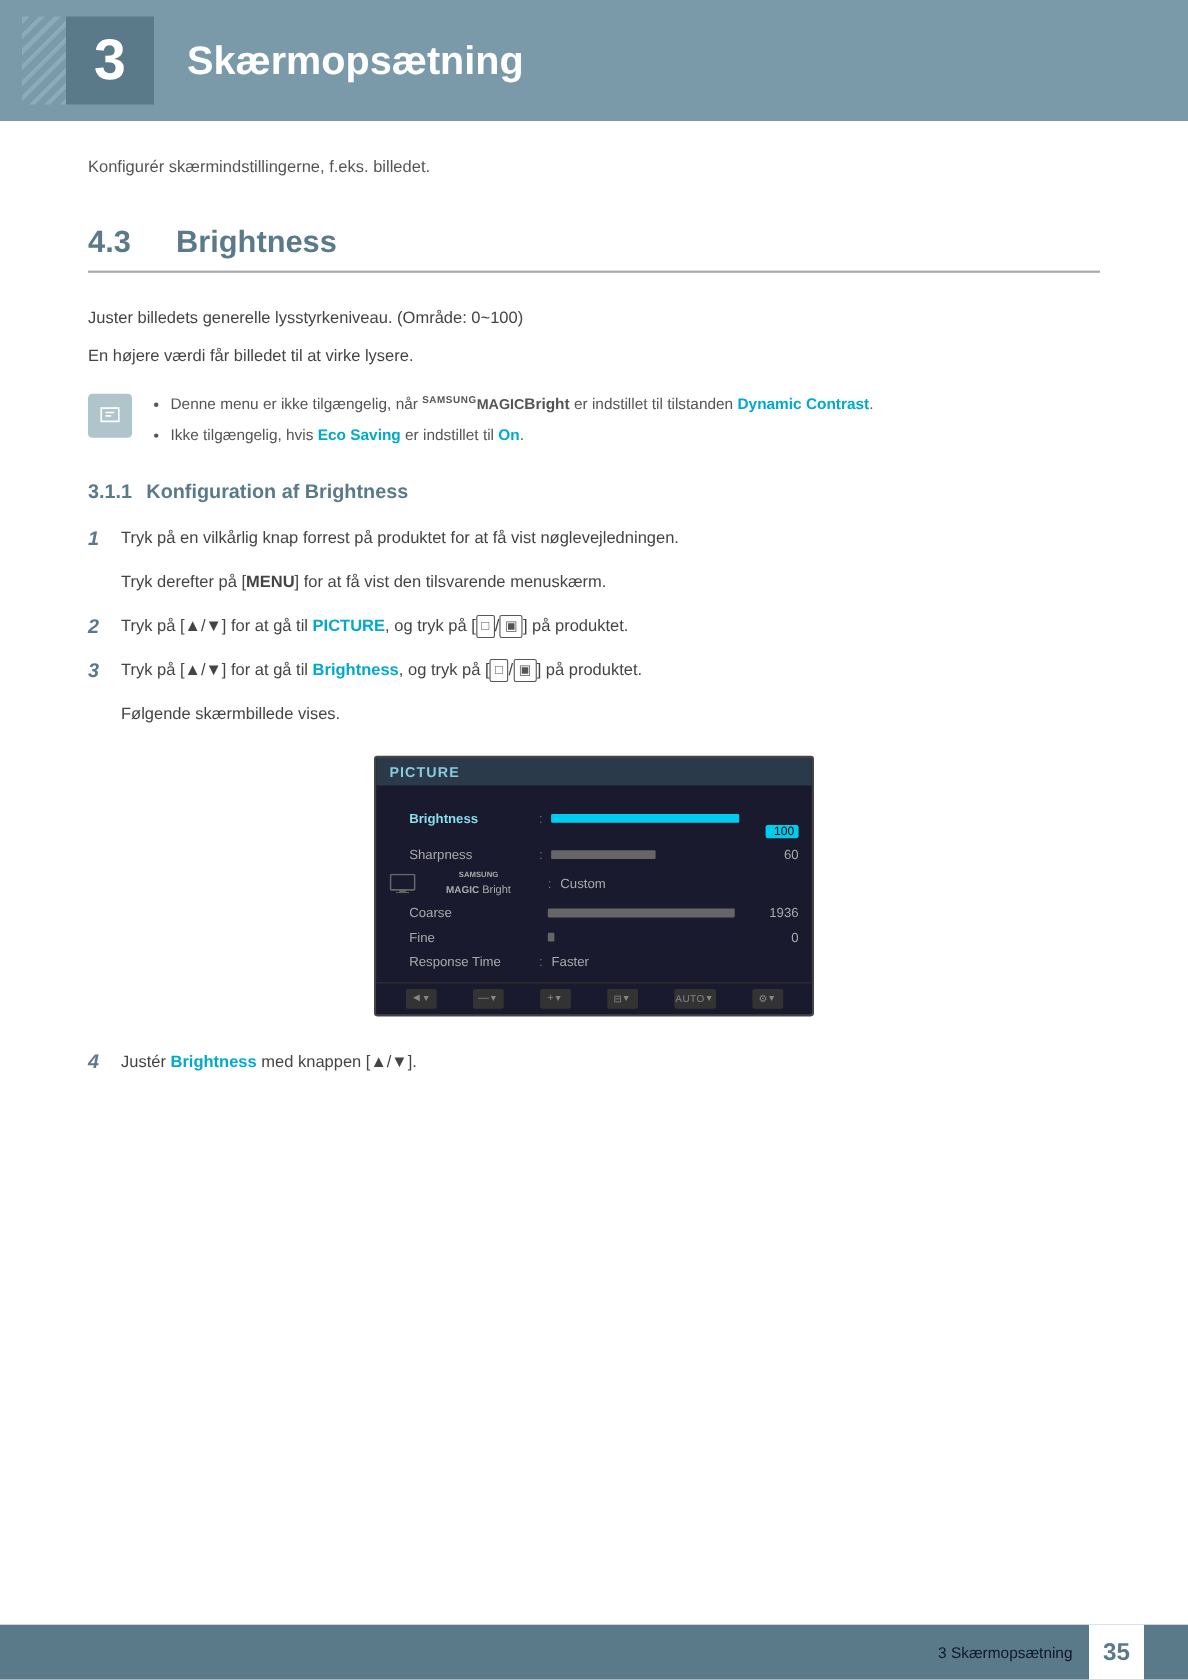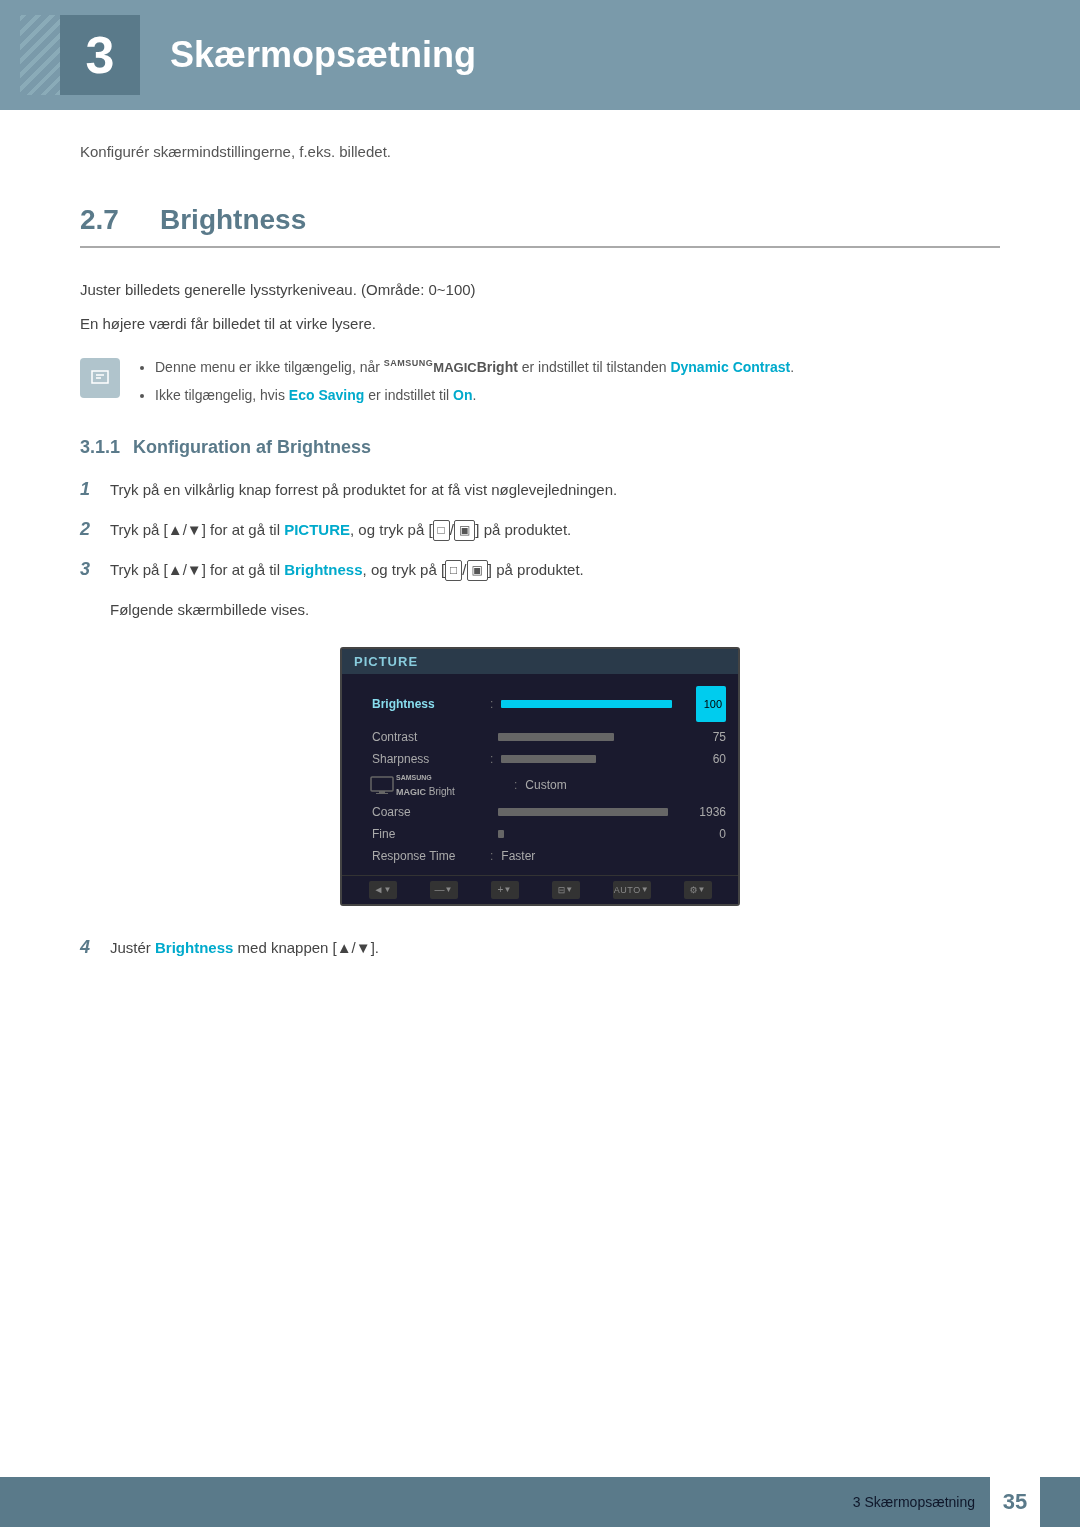--- a/index.html
+++ b/index.html
@@ -285,23 +285,24 @@
       font-size: 12px;
       margin-left: 5px;
       min-width: 30px;
       text-align: right;
     }
 
     .menu-value.active-val {
       color: #00ccee;
       background: #00ccee;
       color: #000;
-      padding: 12px 4px;
+      padding: 0 4px;
       border-radius: 2px;
       font-size: 11px;
+      margin-top: 24px;
     }
 
     .menu-text-val {
       font-size: 12px;
       color: #aaa;
     }
 
     .screen-nav-bar {
       background: #1a1a2e;
       border-top: 1px solid #333;
@@ -369,21 +370,21 @@
     <span class="chapter-number">3</span>
   </div>
   <span class="chapter-title">Skærmopsætning</span>
 </div>
 
 <div class="main-content">
 
   <p class="body-text" style="margin-top: -20px; margin-bottom: 40px; color: #555; font-size: 15px;">Konfigurér skærmindstillingerne, f.eks. billedet.</p>
 
   <div class="section-heading">
-    <span class="section-number">2.7</span>
+    <span class="section-number">4.3</span>
     <span class="section-title">Brightness</span>
   </div>
 
   <p class="body-text" style="margin-bottom: 10px;">Juster billedets generelle lysstyrkeniveau. (Område: 0~100)</p>
   <p class="body-text" style="margin-bottom: 20px;">En højere værdi får billedet til at virke lysere.</p>
 
   <div class="note-box">
     <div class="note-icon">
       <svg width="22" height="22" viewBox="0 0 22 22" fill="none">
         <path d="M3 4h16v12H3z" stroke="#fff" stroke-width="1.5" fill="none"></path>
@@ -406,20 +407,23 @@
     <span class="subsection-number">3.1.1</span>
     <span>Konfiguration af Brightness</span>
   </div>
 
   <div class="step">
     <span class="step-number"><em>1</em></span>
     <span class="step-content">
       Tryk på en vilkårlig knap forrest på produktet for at få vist nøglevejledningen.
     </span>
   </div>
+  <div class="step-sub">
+    Tryk derefter på [<span class="kbd">MENU</span>] for at få vist den tilsvarende menuskærm.
+  </div>
 
   <div class="step">
     <span class="step-number"><em>2</em></span>
     <span class="step-content">
       Tryk på [▲/▼] for at gå til <span class="highlight-cyan">PICTURE</span>, og tryk på [<span class="btn-icon">□</span>/<span class="btn-icon">▣</span>] på produktet.
     </span>
   </div>
 
   <div class="step">
     <span class="step-number"><em>3</em></span>
@@ -438,39 +442,31 @@
 
         <div class="menu-row active">
           <span class="menu-row-label" style="color:#88ddee; font-weight:bold;">Brightness</span>
           <span class="menu-separator">:</span>
           <div class="menu-bar-container">
             <div class="menu-bar" style="width: 90%; background:#00ccee;"></div>
           </div>
           <span class="menu-value active-val">100</span>
         </div>
 
-        <div class="menu-row">
-          <span class="menu-row-label">Contrast</span>
-          <span class="menu-separator"></span>
-          <div class="menu-bar-container">
-            <div class="menu-bar gray" style="width: 60%;"></div>
-          </div>
-          <span class="menu-value">75</span>
-        </div>
 
         <div class="menu-row">
           <span class="menu-row-label">Sharpness</span>
           <span class="menu-separator">:</span>
           <div class="menu-bar-container">
             <div class="menu-bar gray" style="width: 50%;"></div>
           </div>
           <span class="menu-value">60</span>
         </div>
 
-        <div class="menu-row" style="padding-left: 28px;">
+        <div class="menu-row" style="padding-left: 12px; text-align: center;">
           <span style="display:inline-flex; align-items:center; gap:2px; margin-right: 2px;">
             <svg width="24" height="18" viewBox="0 0 24 18">
                 <rect x="1" y="1" width="22" height="14" rx="1" stroke="#666" stroke-width="1.5" fill="none"></rect>
                 <rect x="9" y="15" width="6" height="2" fill="#666"></rect>
                 <rect x="6" y="17" width="12" height="1" fill="#666"></rect>
               </svg>
           </span>
           <span class="menu-row-label" style="font-size:10px;">
             <sup style="font-size:7px; font-weight:bold;">SAMSUNG</sup><br>
             <span style="font-size:9px; font-weight:bold;">MAGIC</span> Bright

